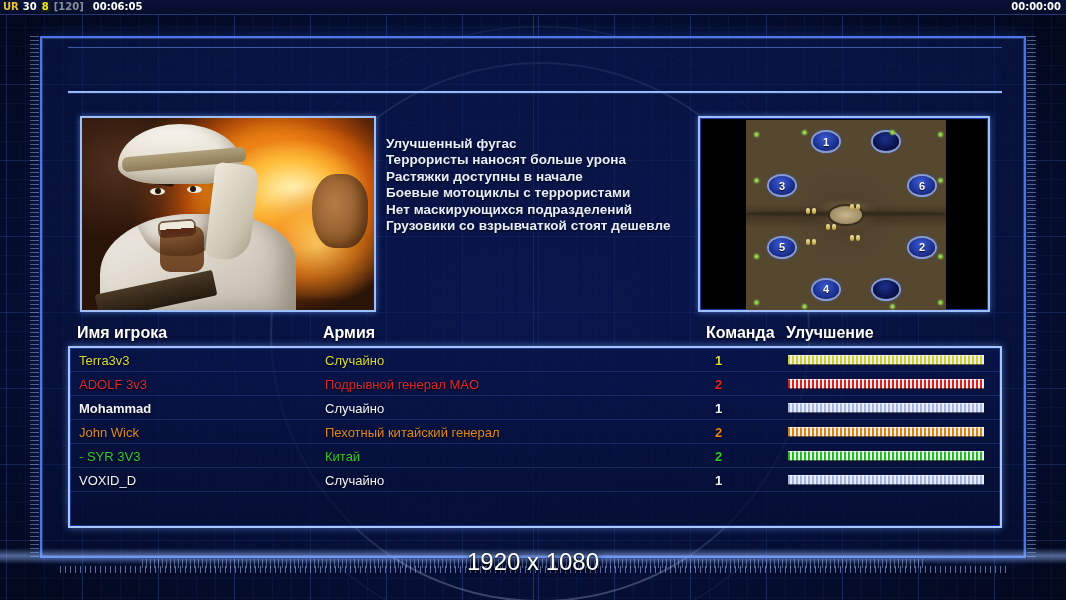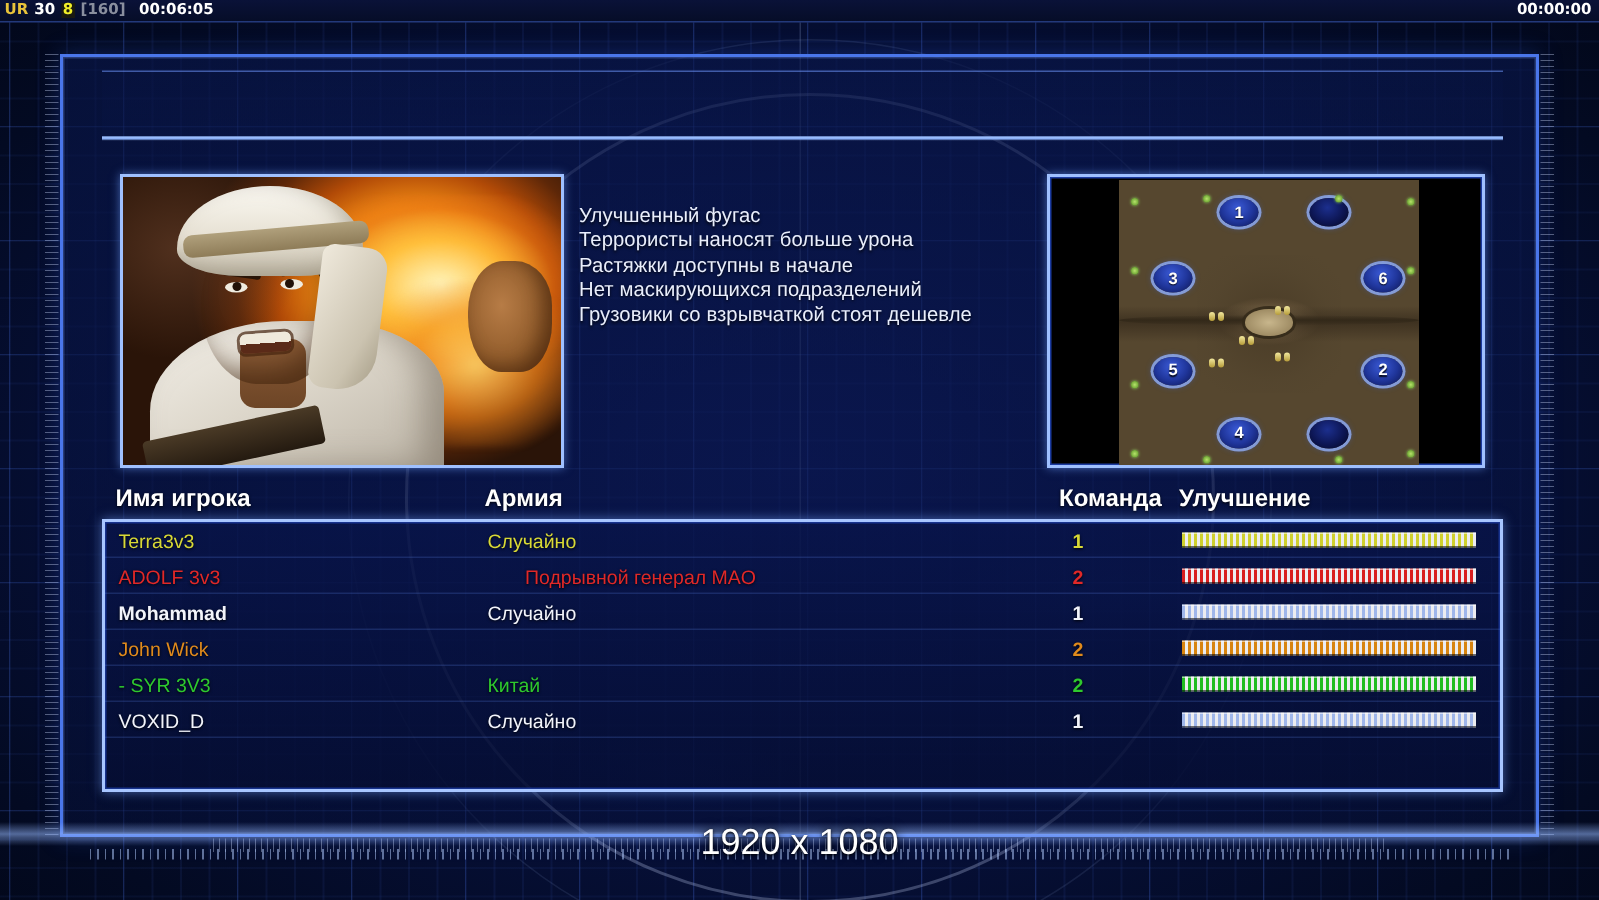--- a/index.html
+++ b/index.html
@@ -209,21 +209,21 @@
     background:linear-gradient(to bottom,#6b5436,#32240f);
     transform:rotate(62deg); border-radius:3px;
   }
 
   
   #desc-list {
     position:absolute; left:318px; top:26px; width:332px;
   }
   #desc-list li {
     list-style:none; color:#e9eefc; font-size:13.5px; line-height:16.4px;
-    font-weight:normal; letter-spacing:.05px; white-space:nowrap;
+    font-weight:bold; letter-spacing:.05px; white-space:nowrap;
     text-shadow:0 1px 2px rgba(0,0,0,.85);
   }
 
   
   #map-box {
     position:absolute; right:12px; top:6px; width:292px; height:196px;
     border:2px solid #9fc0ff;
     box-shadow:0 0 6px rgba(110,160,255,.6), inset 0 0 0 1px #1b3aa0;
     background:#000; overflow:hidden;
   }
@@ -327,21 +327,21 @@
   <div class="bg-noise"></div>
   <div class="bg-arc"></div>
   <div class="bg-arc2"></div>
   <div class="bg-vline"></div>
 
   <div id="topbar">
     <div class="hud-left">
       <span class="hud-ur">UR</span>
       <span class="hud-fps">30</span>
       <span class="hud-fpsmin">8</span>
-      <span class="hud-brack">[160]</span>
+      <span class="hud-brack">[120]</span>
       <span class="hud-time">00:06:05</span>
     </div>
     <div class="hud-right">00:00:00</div>
   </div>
 
   <div id="main-frame">
     <div class="edge-l"></div>
     <div class="edge-r"></div>
     <div class="edge-b"></div>
 
@@ -373,20 +373,21 @@
           <div class="pf-band"></div>
           <div class="pf-scarf"></div>
           <div class="pf-gun"></div>
         </div>
       </div>
 
       <ul id="desc-list">
           <li>Улучшенный фугас</li>
           <li>Террористы наносят больше урона</li>
           <li>Растяжки доступны в начале</li>
+          <li>Боевые мотоциклы с террористами</li>
           <li>Нет маскирующихся подразделений</li>
           <li>Грузовики со взрывчаткой стоят дешевле</li>
         </ul>
 
       <div id="map-box">
         <div id="map-inner">
           <div class="map-dark-core"></div>
           <div class="map-dark-band"></div>
           <div class="map-river"></div>
           <div class="map-eye"></div>
@@ -437,38 +438,39 @@
           <span class="pname" style="color: rgb(216, 217, 54);">Terra3v3</span>
           <span class="parmy" style="color: rgb(216, 217, 54);">Случайно</span>
           <span class="pteam" style="color: rgb(216, 217, 54);">1</span>
           <span class="pprog">
             <div class="bar" style="background-image: repeating-linear-gradient(to right, rgb(207, 208, 46) 0px, rgb(207, 208, 46) 2px, rgba(255, 255, 255, 0.92) 2px, rgba(255, 255, 255, 0.92) 4px);"></div>
           </span>
           <div class="row-sep"></div>
         </div>
         <div class="row">
           <span class="pname" style="color: rgb(224, 40, 40);">ADOLF 3v3</span>
-          <span class="parmy" style="color: rgb(224, 40, 40); margin-left: 25px;">Подрывной генерал MAO</span>
+          <span class="parmy" style="color: rgb(224, 40, 40);">Подрывной генерал MAO</span>
           <span class="pteam" style="color: rgb(224, 40, 40);">2</span>
           <span class="pprog">
             <div class="bar" style="background-image: repeating-linear-gradient(to right, rgb(216, 30, 30) 0px, rgb(216, 30, 30) 2px, rgba(255, 255, 255, 0.92) 2px, rgba(255, 255, 255, 0.92) 4px);"></div>
           </span>
           <div class="row-sep"></div>
         </div>
         <div class="row">
           <span class="pname" style="color: rgb(242, 244, 251); font-weight: bold;">Mohammad</span>
           <span class="parmy" style="color: rgb(242, 244, 251);">Случайно</span>
           <span class="pteam" style="color: rgb(242, 244, 251);">1</span>
           <span class="pprog">
             <div class="bar" style="background-image: repeating-linear-gradient(to right, rgb(159, 182, 234) 0px, rgb(159, 182, 234) 2px, rgba(255, 255, 255, 0.92) 2px, rgba(255, 255, 255, 0.92) 4px);"></div>
           </span>
           <div class="row-sep"></div>
         </div>
         <div class="row">
           <span class="pname" style="color: rgb(224, 138, 28);">John Wick</span>
+          <span class="parmy" style="color: rgb(224, 138, 28);">Пехотный китайский генерал</span>
           <span class="pteam" style="color: rgb(224, 138, 28);">2</span>
           <span class="pprog">
             <div class="bar" style="background-image: repeating-linear-gradient(to right, rgb(216, 132, 15) 0px, rgb(216, 132, 15) 2px, rgba(255, 255, 255, 0.92) 2px, rgba(255, 255, 255, 0.92) 4px);"></div>
           </span>
           <div class="row-sep"></div>
         </div>
         <div class="row">
           <span class="pname" style="color: rgb(46, 201, 46);">- SYR 3V3</span>
           <span class="parmy" style="color: rgb(46, 201, 46);">Китай</span>
           <span class="pteam" style="color: rgb(46, 201, 46);">2</span>

